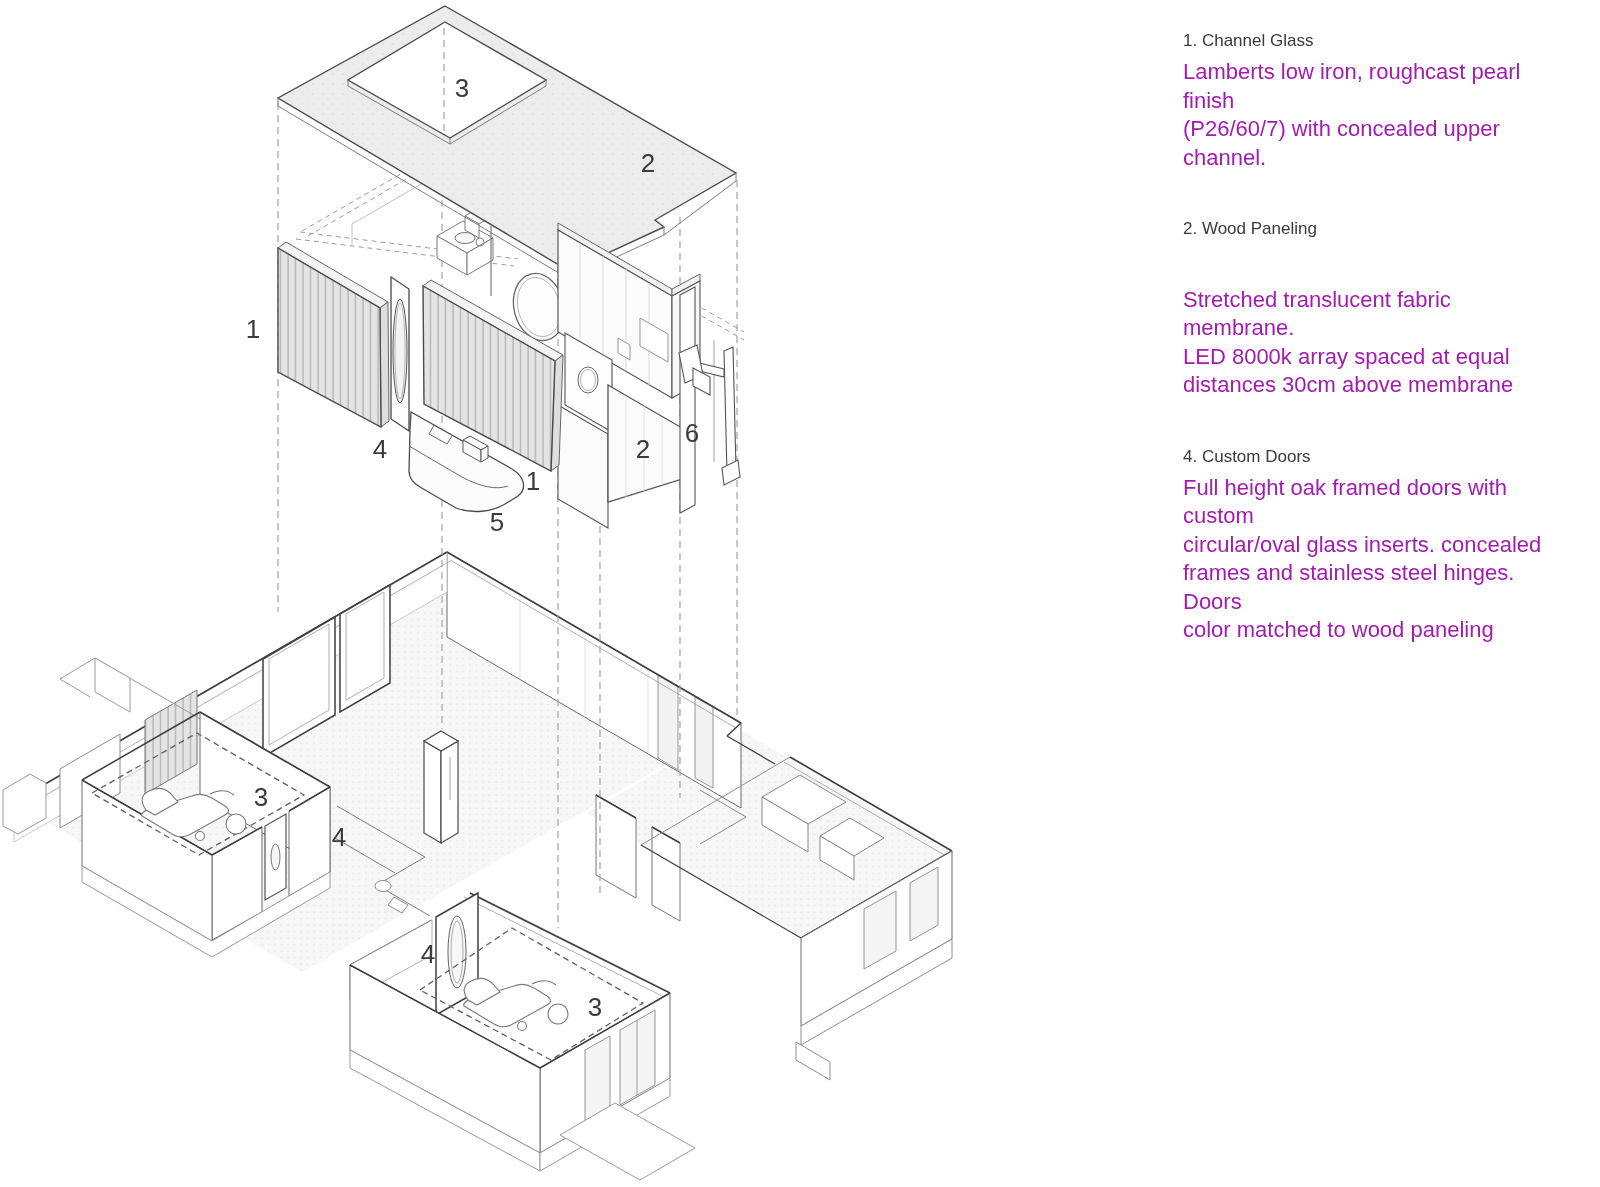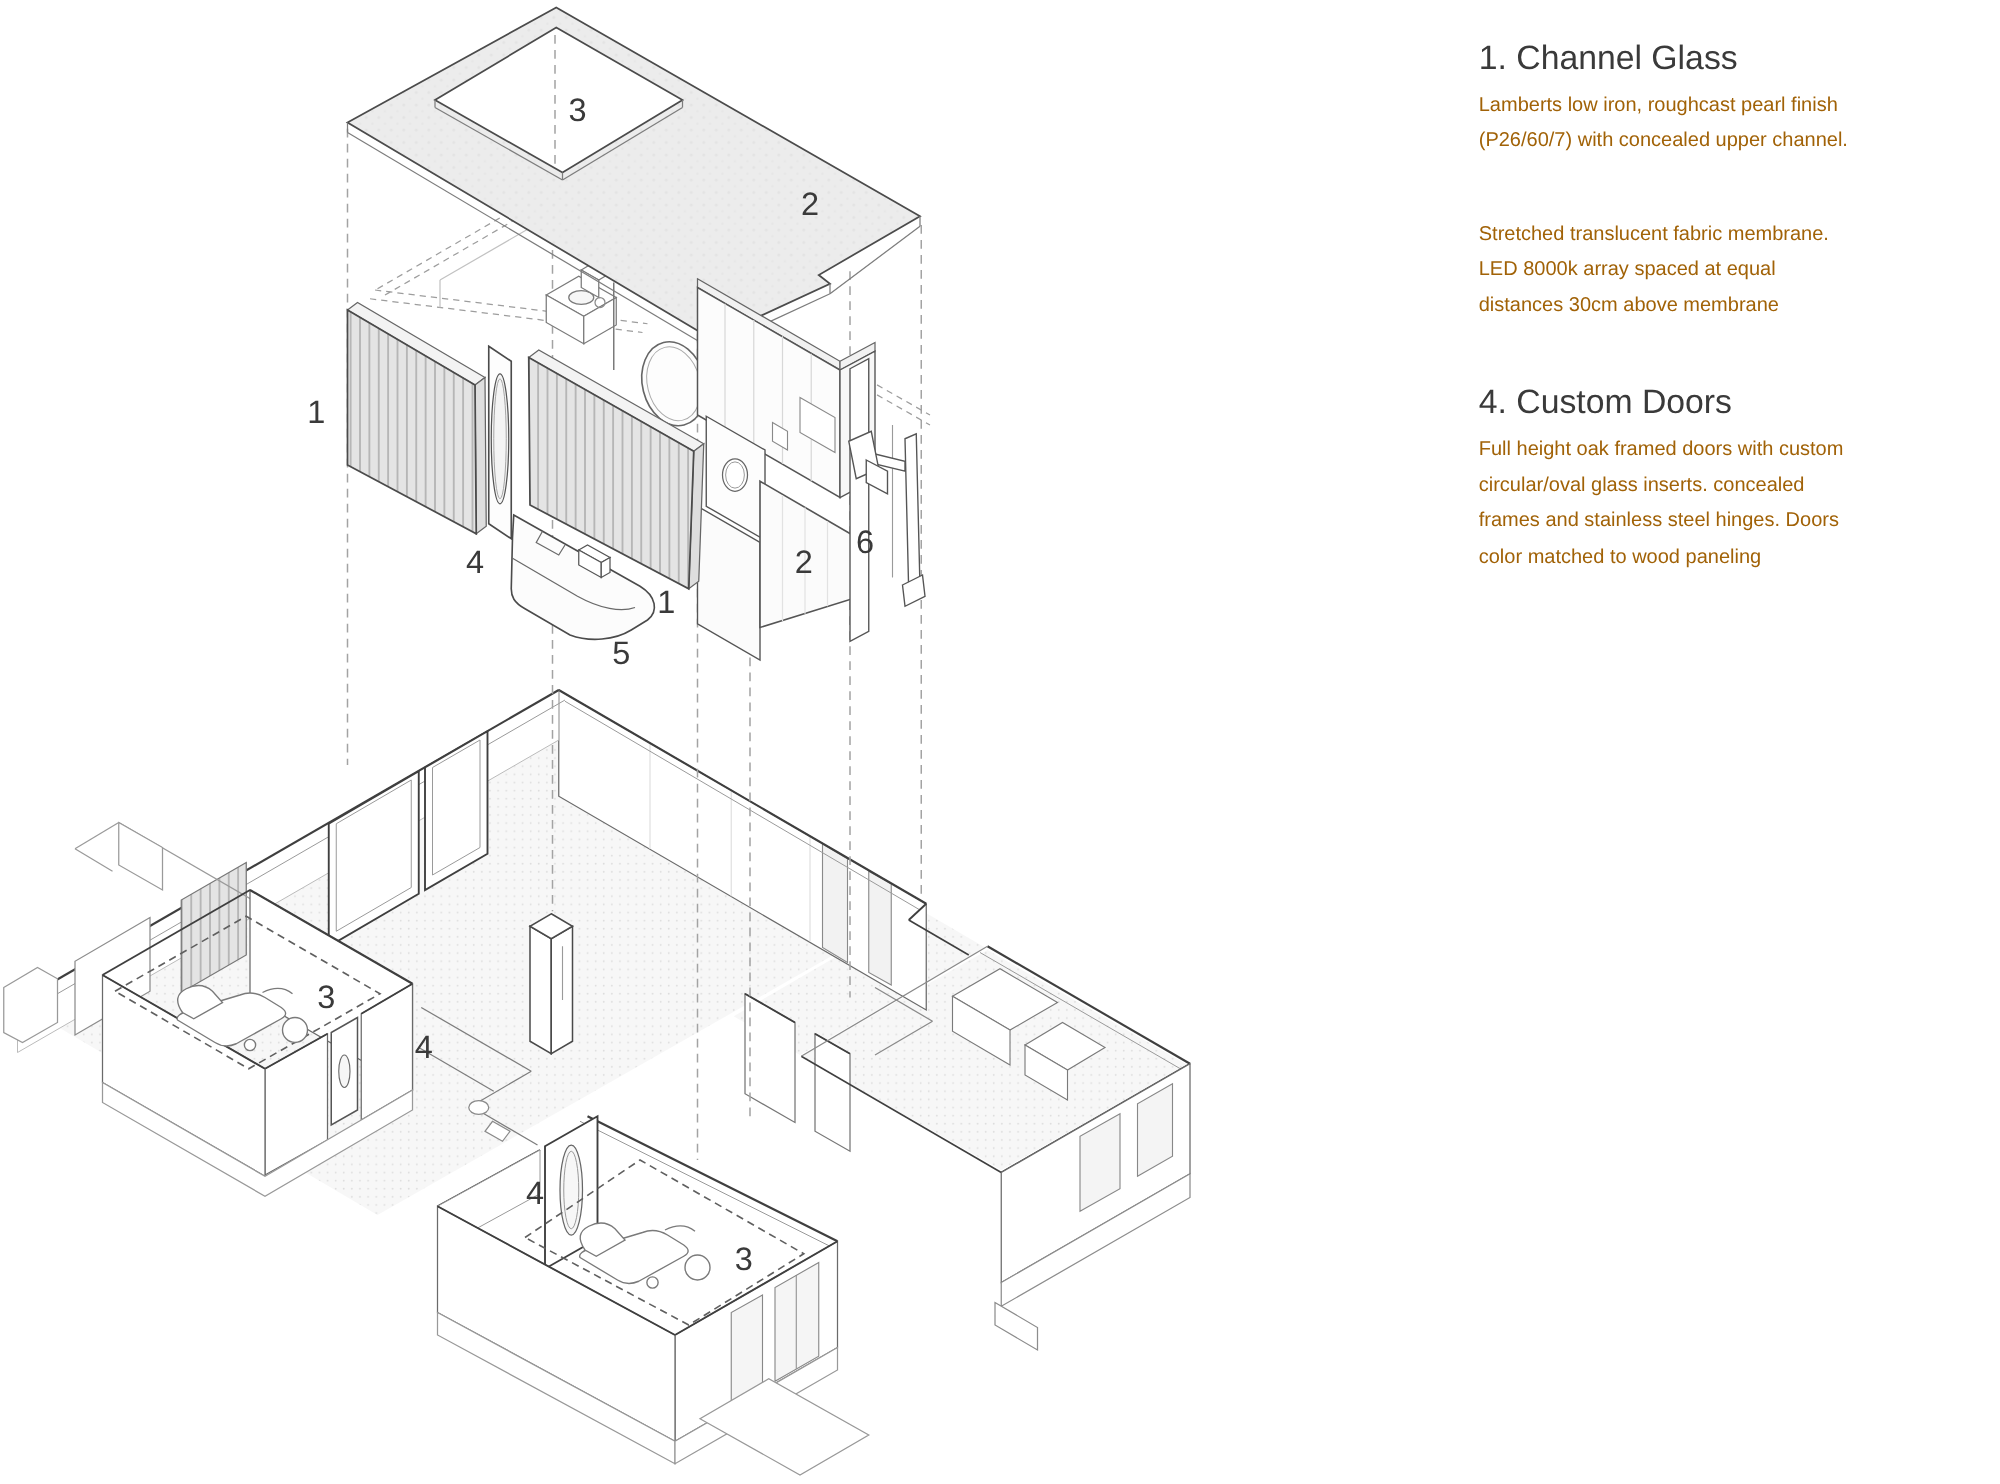--- a/index.html
+++ b/index.html
@@ -10,24 +10,24 @@
   .drawing-wrap{position:absolute;left:0;top:0;width:1160px;height:1187px;}
   svg text.callout{
     font-family:"Liberation Sans", sans-serif;
     font-size:26px;fill:#3a3a3a;text-anchor:middle;
   }
   .legend{
     position:absolute;left:1183px;top:30px;width:372px;color:#3e3e3e;
   }
   .legend-item{margin:0 0 46px 0;}
   .legend-item h2{
-    margin:0 0 7px 0;font-size:27px;font-weight:400;color:#3a3a3a;line-height:1.25;
+    margin:0 0 7px 0;font-size:17px;font-weight:400;color:#3a3a3a;line-height:1.25;
   }
   .legend-item p{
-    margin:0;font-size:16px;line-height:28.5px;color:#a16207;white-space:pre-line;
+    margin:0;font-size:22px;line-height:28.5px;color:#a21caf;white-space:pre-line;
   }
 </style>
 </head>
 <body>
 
 <div class="canvas">
 
   <div class="drawing-wrap">
   <svg width="1160" height="1187" viewBox="0 0 1160 1187" xmlns="http://www.w3.org/2000/svg">
     <defs>
@@ -324,20 +324,21 @@
   </svg>
   </div>
 
   <div class="legend">
     <div class="legend-item">
       <h2>1. Channel Glass</h2>
       <p>Lamberts low iron, roughcast pearl finish
 (P26/60/7) with concealed upper channel.</p>
     </div>
     <div class="legend-item">
+      <h2>2. Wood Paneling</h2>
     </div>
     <div class="legend-item">
       <p>Stretched translucent fabric membrane.
 LED 8000k array spaced at equal
 distances 30cm above membrane</p>
     </div>
     <div class="legend-item">
       <h2>4. Custom Doors</h2>
       <p>Full height oak framed doors with custom
 circular/oval glass inserts. concealed

